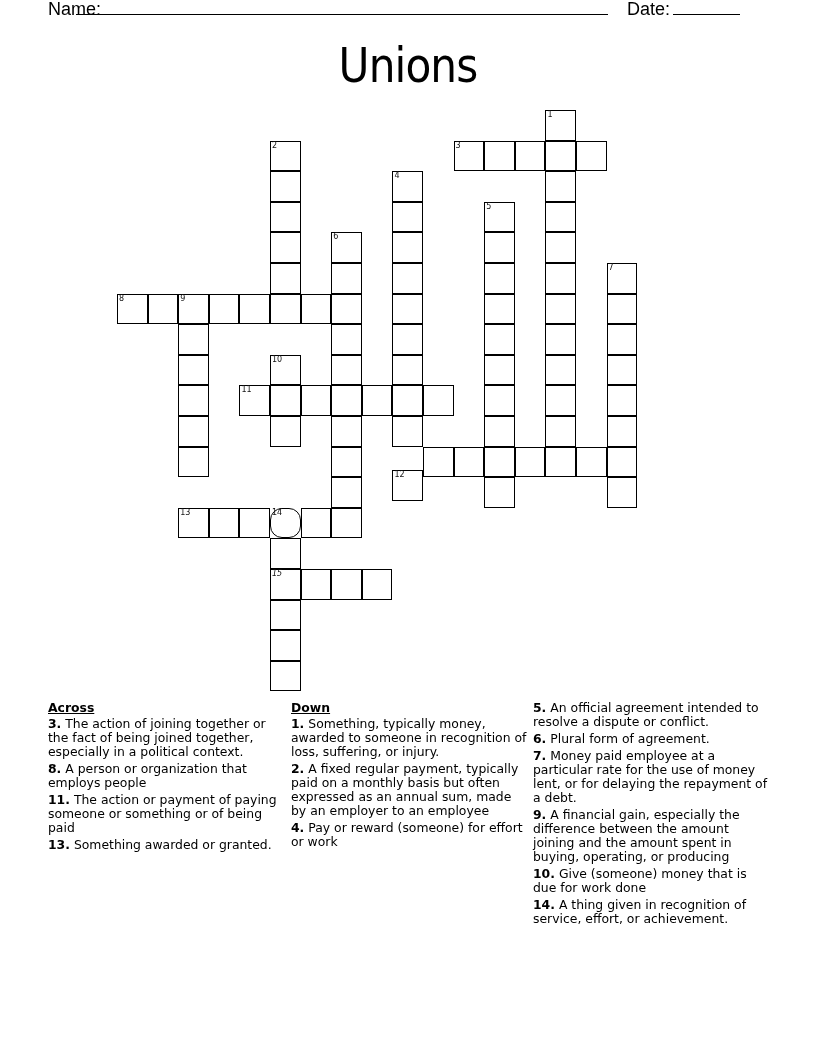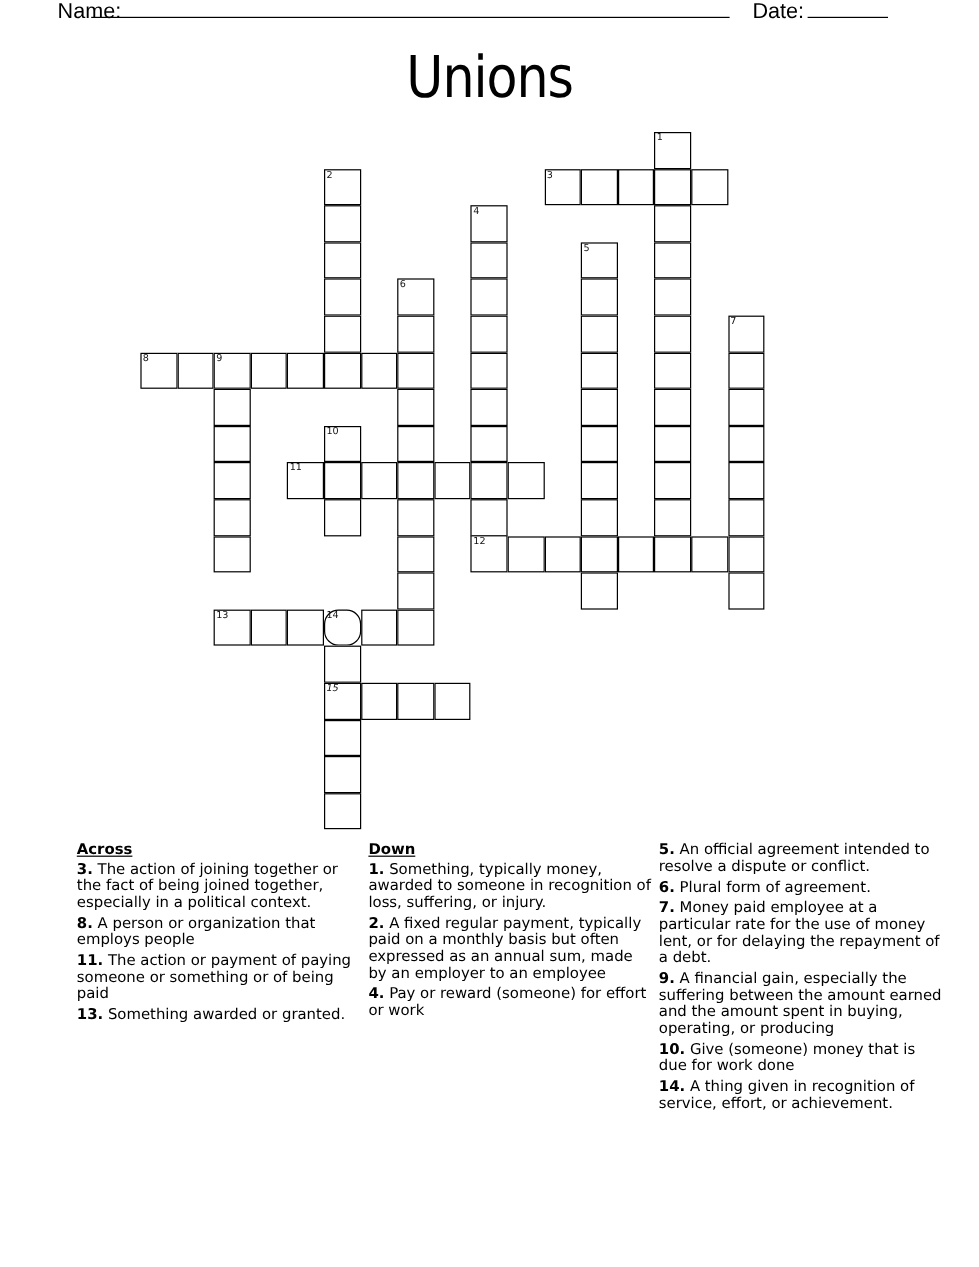--- a/index.html
+++ b/index.html
@@ -88,21 +88,20 @@
       line-height: 10px;
       color: #111;
     }
     .clues {
       position: absolute;
       top: 701px;
       font-family: "DejaVu Sans", sans-serif;
       font-size: 12.4px;
       line-height: 14px;
       color: #000;
-      margin-left: 16px;
     }
     .col1 { left: 48px; width: 236px; }
     .col2 { left: 291px; width: 236px; }
     .col3 { left: 533px; width: 236px; }
     .clue-heading {
       font-weight: bold;
       text-decoration: underline;
       margin: 0 0 2px 0;
     }
     .clue {
@@ -157,21 +156,21 @@
       <span class="num">4</span>
     </div>
     <div class="cell" style="left: 392.4px; top: 201.8px;"></div>
     <div class="cell" style="left: 392.4px; top: 232.4px;"></div>
     <div class="cell" style="left: 392.4px; top: 263px;"></div>
     <div class="cell" style="left: 392.4px; top: 293.6px;"></div>
     <div class="cell" style="left: 392.4px; top: 324.2px;"></div>
     <div class="cell" style="left: 392.4px; top: 354.8px;"></div>
     <div class="cell" style="left: 392.4px; top: 385.4px;"></div>
     <div class="cell" style="left: 392.4px; top: 416px;"></div>
-    <div class="cell" style="left: 392.4px; top: 446px;">
+    <div class="cell" style="left: 392.4px; top: 470px;">
       <span class="num">12</span>
     </div>
     <div class="cell" style="left: 484.2px; top: 201.8px;">
       <span class="num">5</span>
     </div>
     <div class="cell" style="left: 484.2px; top: 232.4px;"></div>
     <div class="cell" style="left: 484.2px; top: 263px;"></div>
     <div class="cell" style="left: 484.2px; top: 293.6px;"></div>
     <div class="cell" style="left: 484.2px; top: 324.2px;"></div>
     <div class="cell" style="left: 484.2px; top: 354.8px;"></div>
@@ -264,16 +263,16 @@
   <div class="clue-heading">Down</div>
   <div class="clue"><span class="clue-num">1.</span> <span>Something, typically money, awarded to someone in recognition of loss, suffering, or injury.</span></div>
   <div class="clue"><span class="clue-num">2.</span> <span>A fixed regular payment, typically paid on a monthly basis but often expressed as an annual sum, made by an employer to an employee</span></div>
   <div class="clue"><span class="clue-num">4.</span> <span>Pay or reward (someone) for effort or work</span></div>
 </div>
 
 <div class="clues col3">
   <div class="clue"><span class="clue-num">5.</span> <span>An official agreement intended to resolve a dispute or conflict.</span></div>
   <div class="clue"><span class="clue-num">6.</span> <span>Plural form of agreement.</span></div>
   <div class="clue"><span class="clue-num">7.</span> <span>Money paid employee at a particular rate for the use of money lent, or for delaying the repayment of a debt.</span></div>
-  <div class="clue"><span class="clue-num">9.</span> <span>A financial gain, especially the suffering between the amount earned and the amount spent in buying, operating, or producing</span></div>
+  <div class="clue"><span class="clue-num">9.</span> <span>A financial gain, especially the difference between the amount joining and the amount spent in buying, operating, or producing</span></div>
   <div class="clue"><span class="clue-num">10.</span> <span>Give (someone) money that is due for work done</span></div>
   <div class="clue"><span class="clue-num">14.</span> <span>A thing given in recognition of service, effort, or achievement.</span></div>
 </div>
 
 </body></html>

